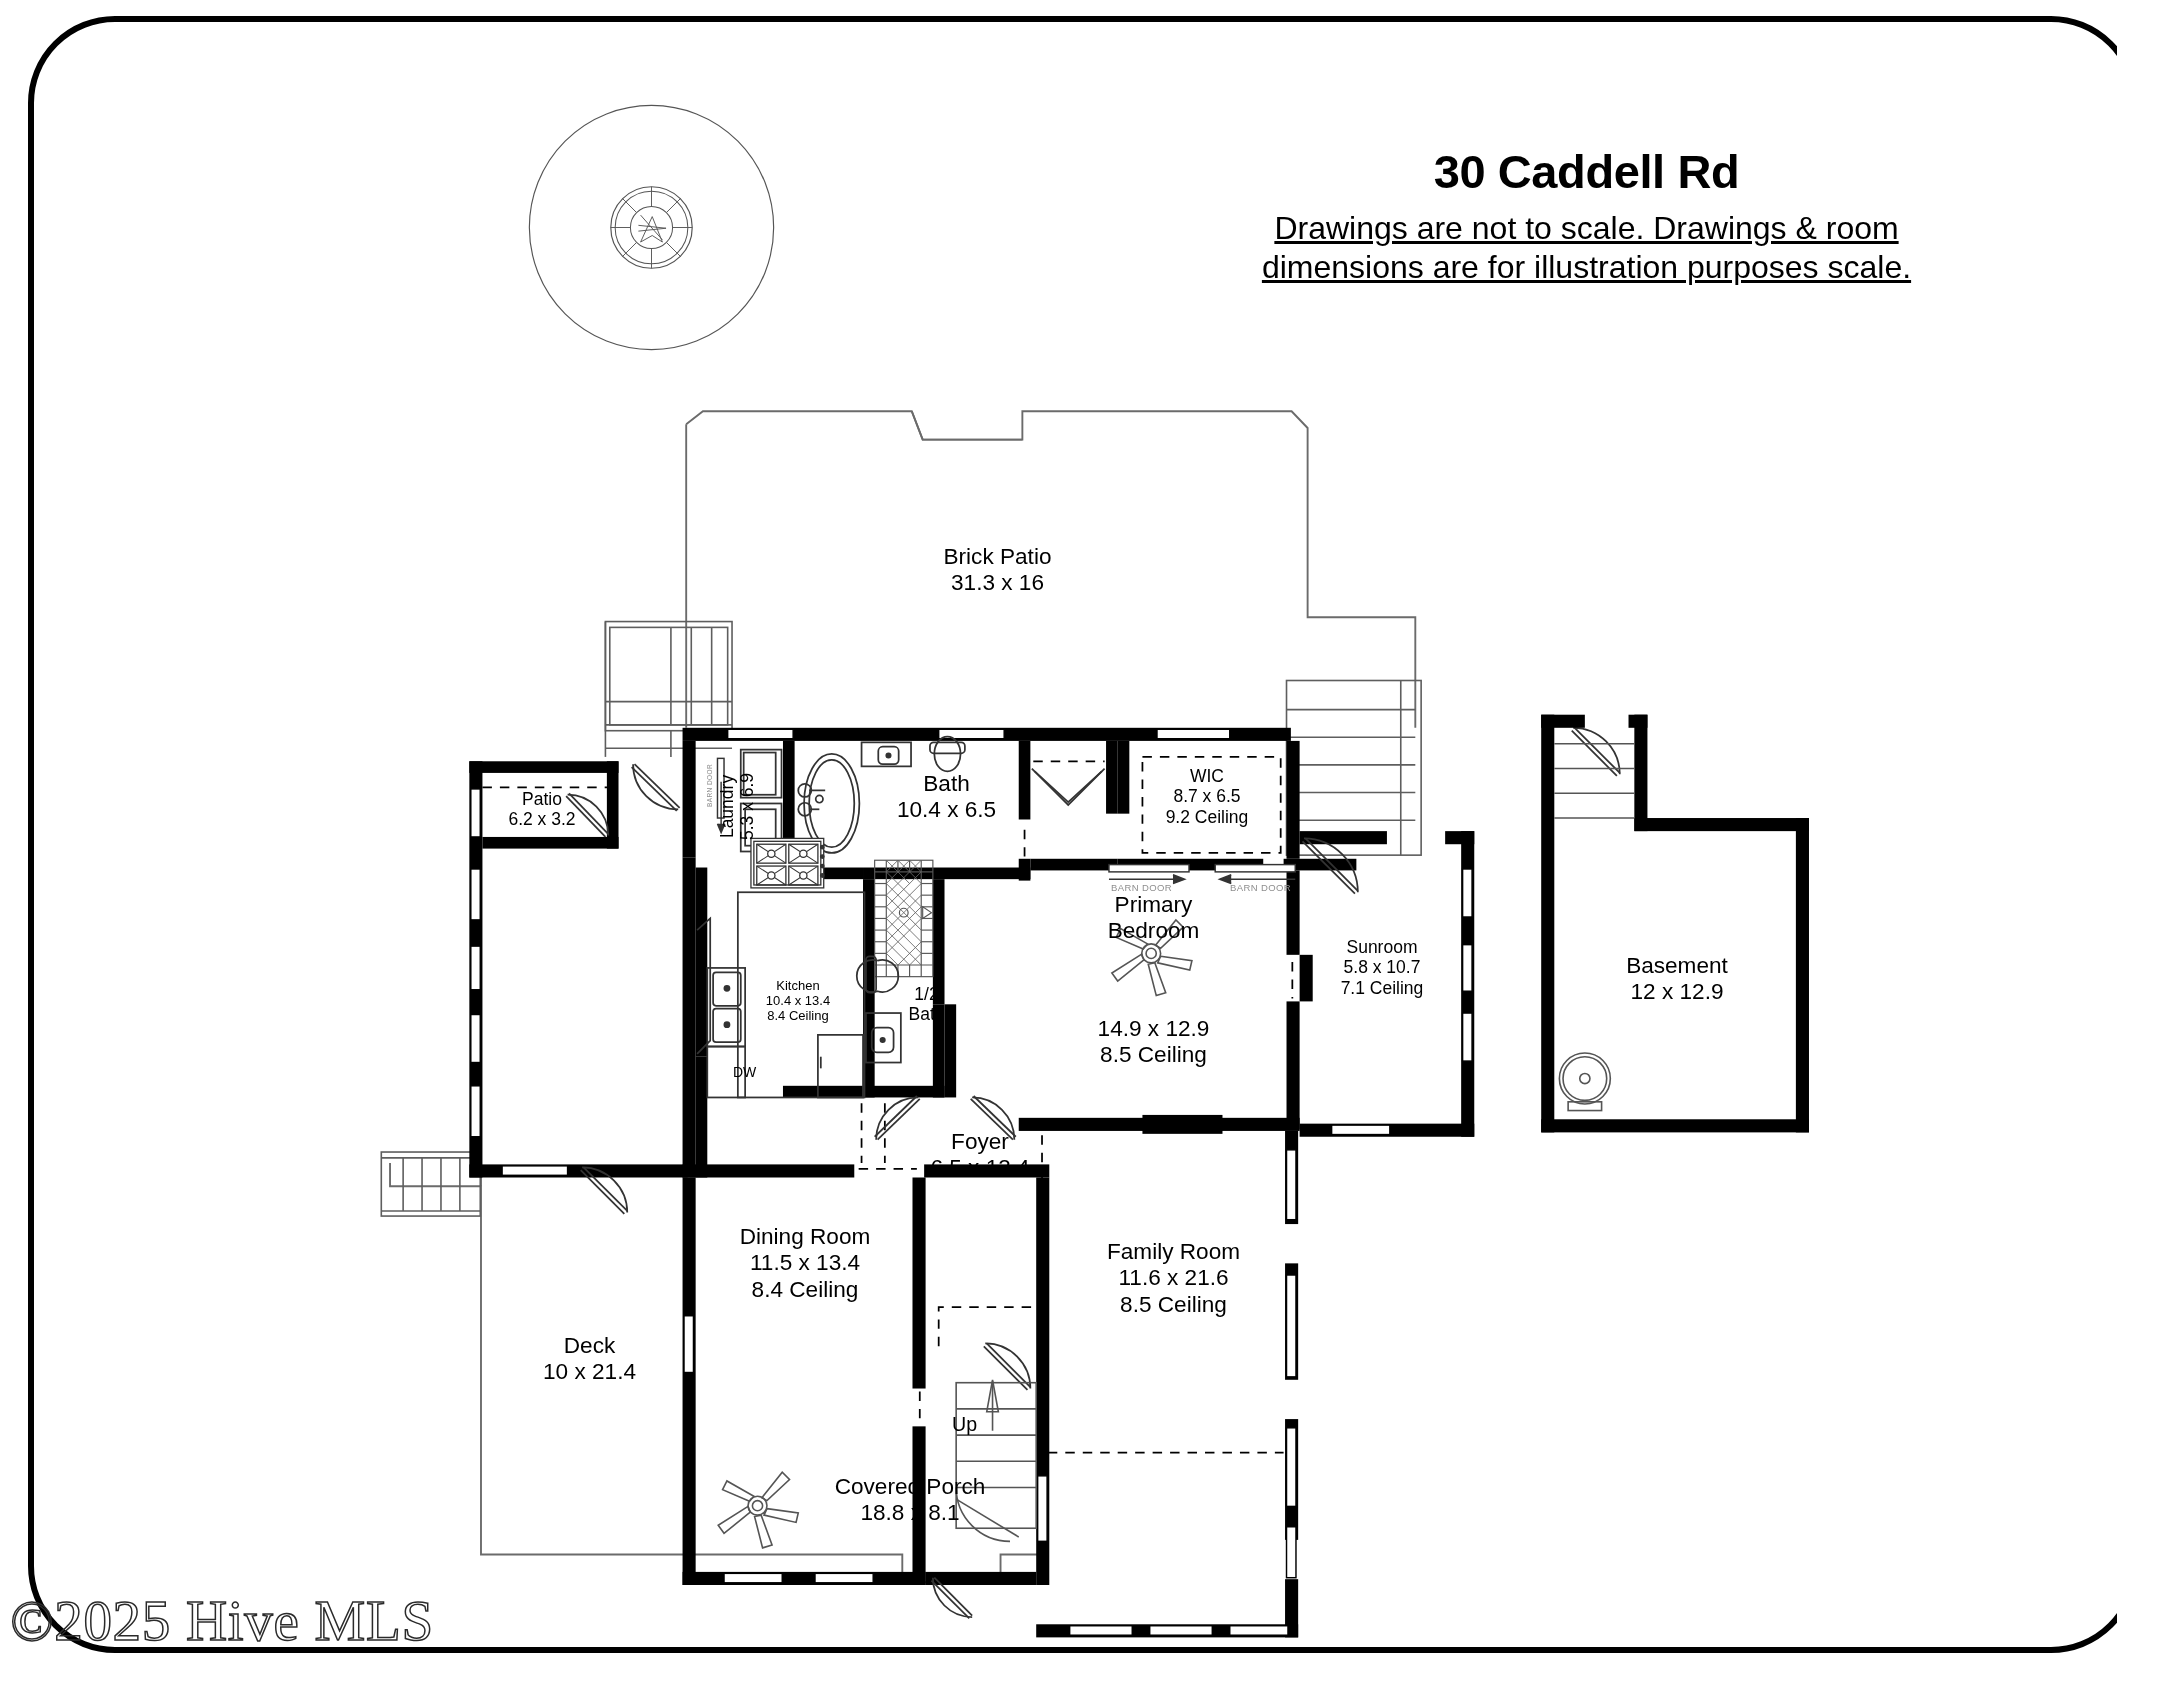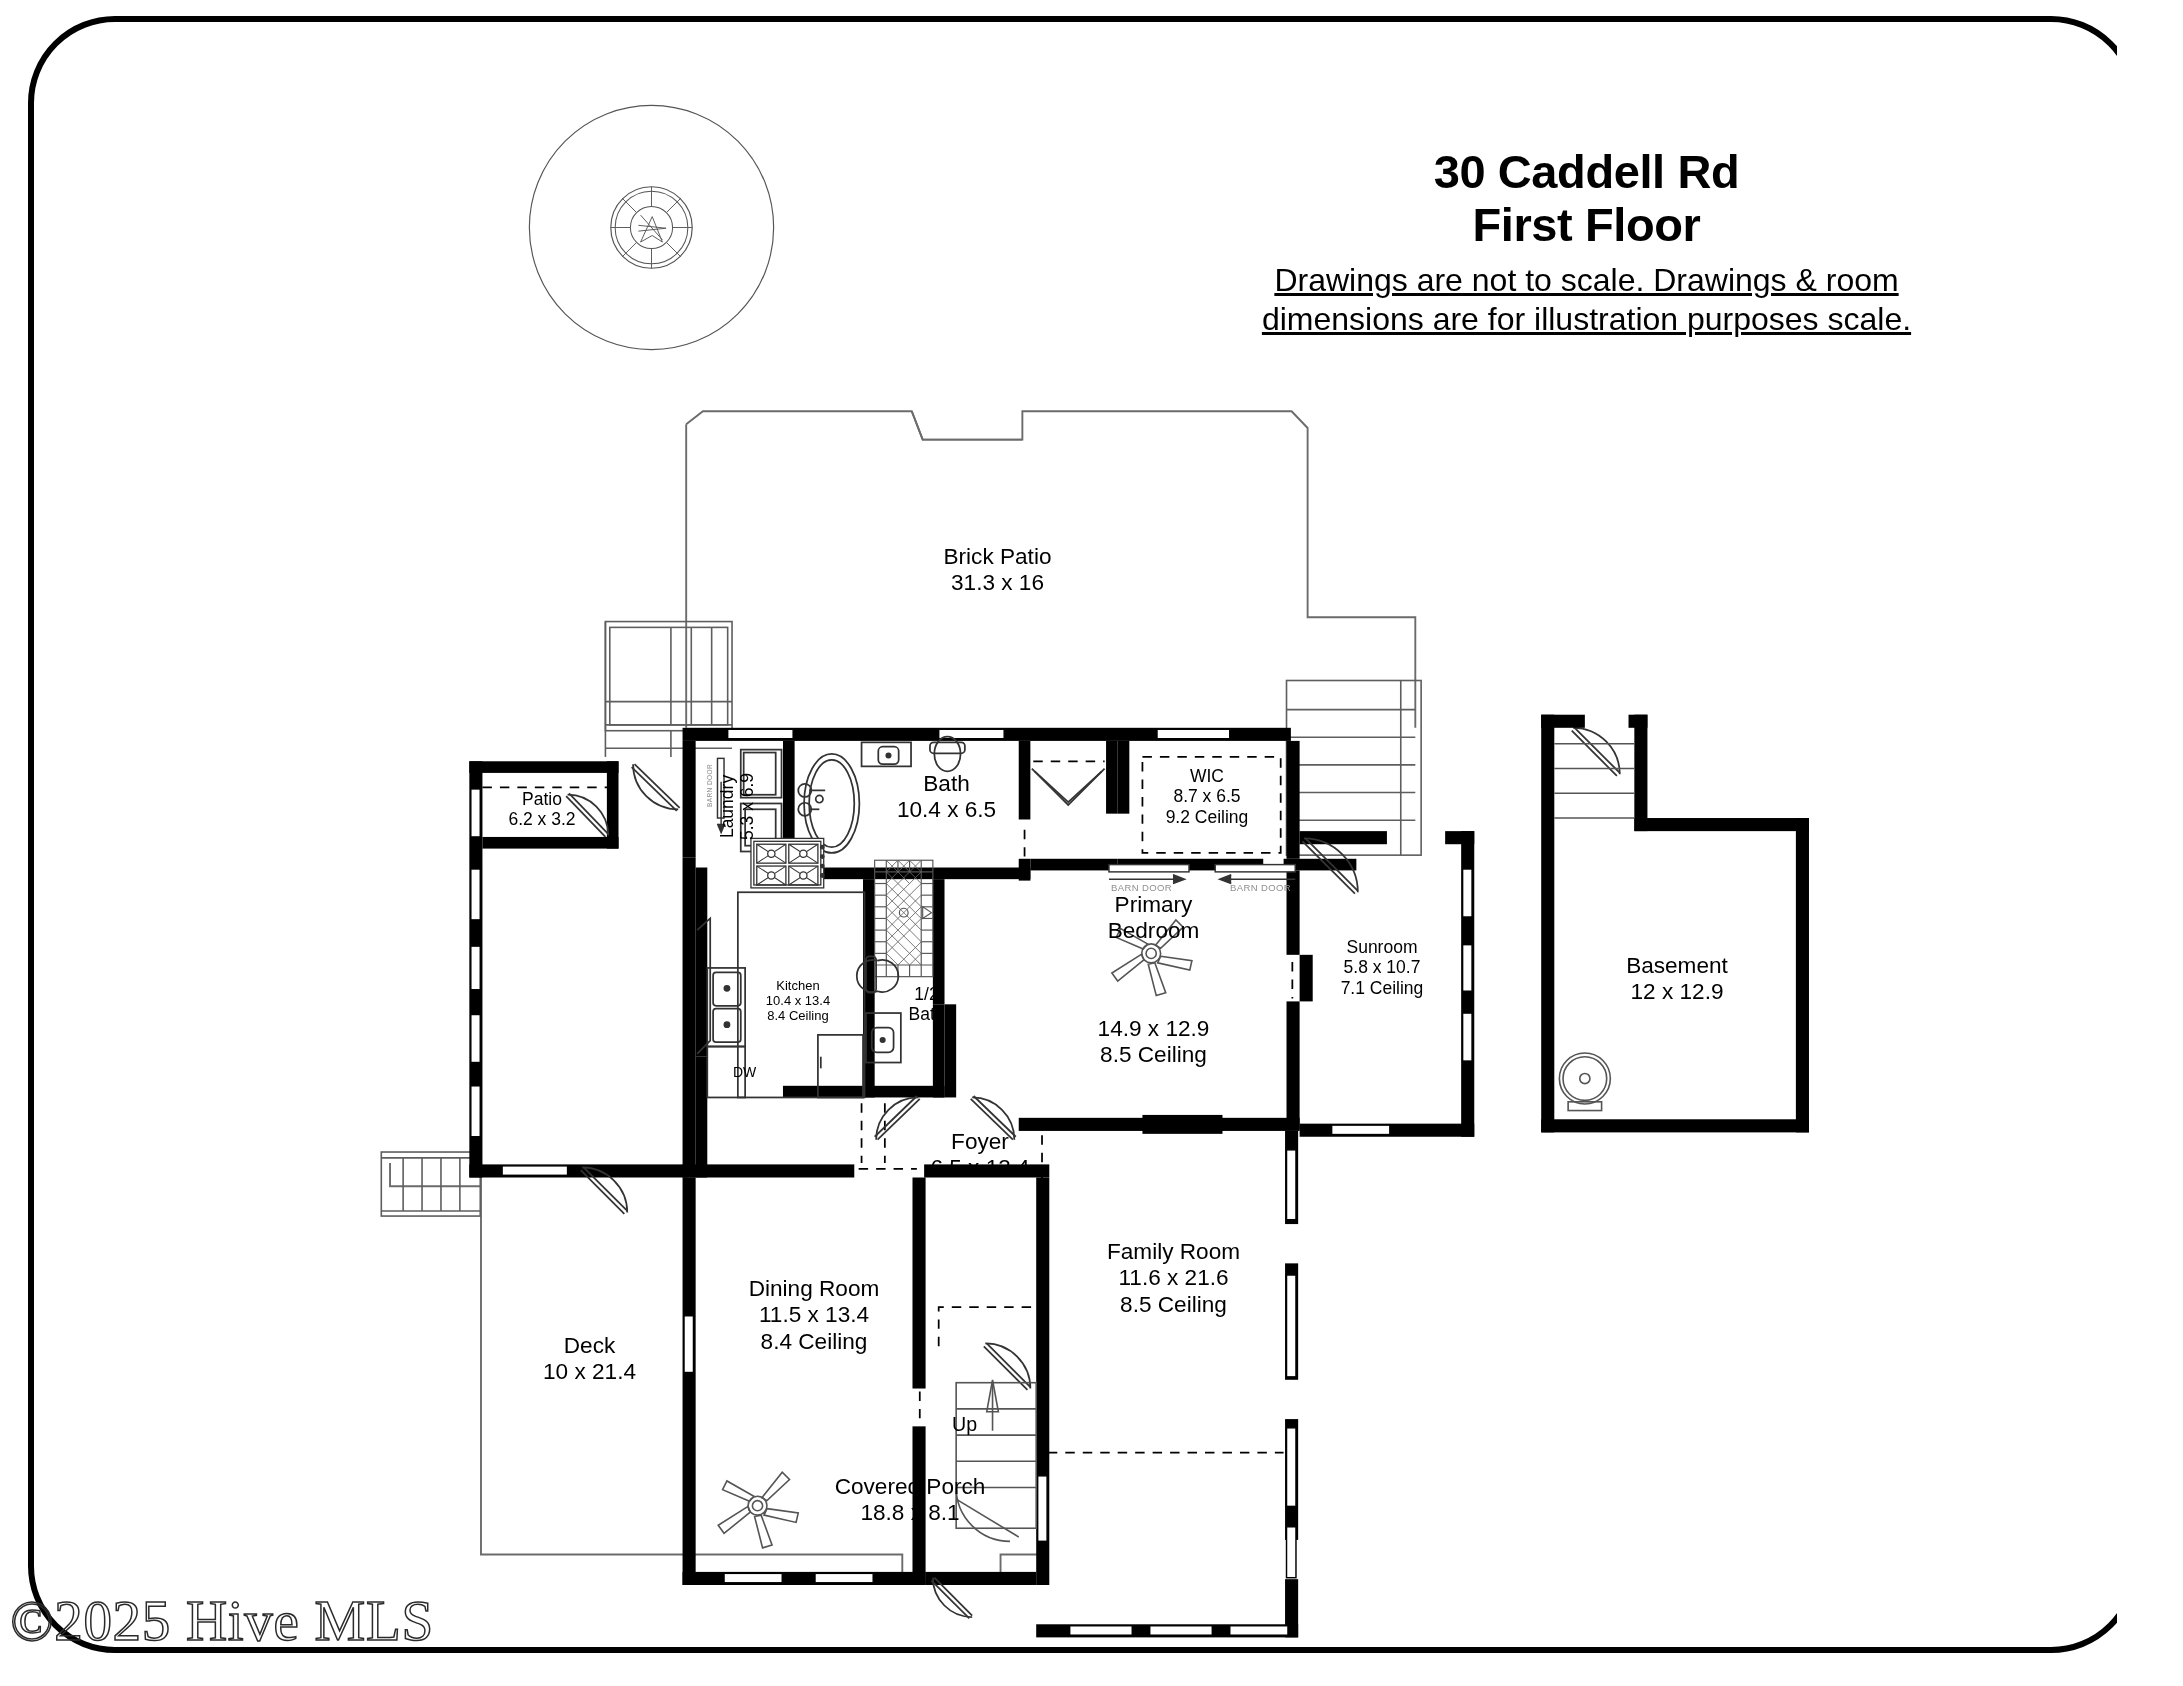--- a/index.html
+++ b/index.html
@@ -146,21 +146,20 @@
       <g fill="none" stroke="#555" stroke-width="1.3">
         <path d="M170 205 L186 170 L200 205 L186 196 Z"></path>
         <path d="M170 168 L200 202"></path>
         <path d="M167 190 L205 186 L167 182"></path>
       </g>
     </svg>
   </div>
 
   <div id="titleblock">
     <div class="title-line">30 Caddell Rd</div>
-    <div class="title-line">First Floor</div>
     <div class="disclaimer-line">Drawings are not to scale. Drawings &amp; room</div>
     <div class="disclaimer-line second">dimensions are for illustration purposes scale.</div>
   </div>
 
   <svg id="plan" viewBox="0 0 3000 2318">
 
     <g stroke="#6b6b6b" stroke-width="2.6" fill="none">
       <path d="M943,583 L966,565 L1253,565 L1268,604 L1405,604 L1405,565 L1775,565 L1797,588
                L1797,848 L1945,848 L1945,1000"></path>
       <path d="M943,583 L943,1000"></path>
@@ -667,21 +666,21 @@
   <div class="room-label sz-lg" style="left:1557px; top:953px; width:240px;">
     <span class="rl-name">Basement</span>
     <span class="rl-dims">12 x 12.9</span>
   </div>
 
   <div class="room-label sz-lg" style="left:889px; top:1129px; width:182px;">
     <span class="rl-name">Foyer</span>
     <span class="rl-dims">6.5 x 13.4</span>
   </div>
 
-  <div class="room-label sz-lg" style="left:696px; top:1276px; width:218px;padding-left:9px;">
+  <div class="room-label sz-lg" style="left:696px; top:1224px; width:218px;">
     <span class="rl-name">Dining Room</span>
     <span class="rl-dims">11.5 x 13.4</span>
     <span class="rl-ceil">8.4 Ceiling</span>
   </div>
 
   <div class="room-label sz-lg" style="left:1057px; top:1239px; width:233px;">
     <span class="rl-name">Family Room</span>
     <span class="rl-dims">11.6 x 21.6</span>
     <span class="rl-ceil">8.5 Ceiling</span>
   </div>

